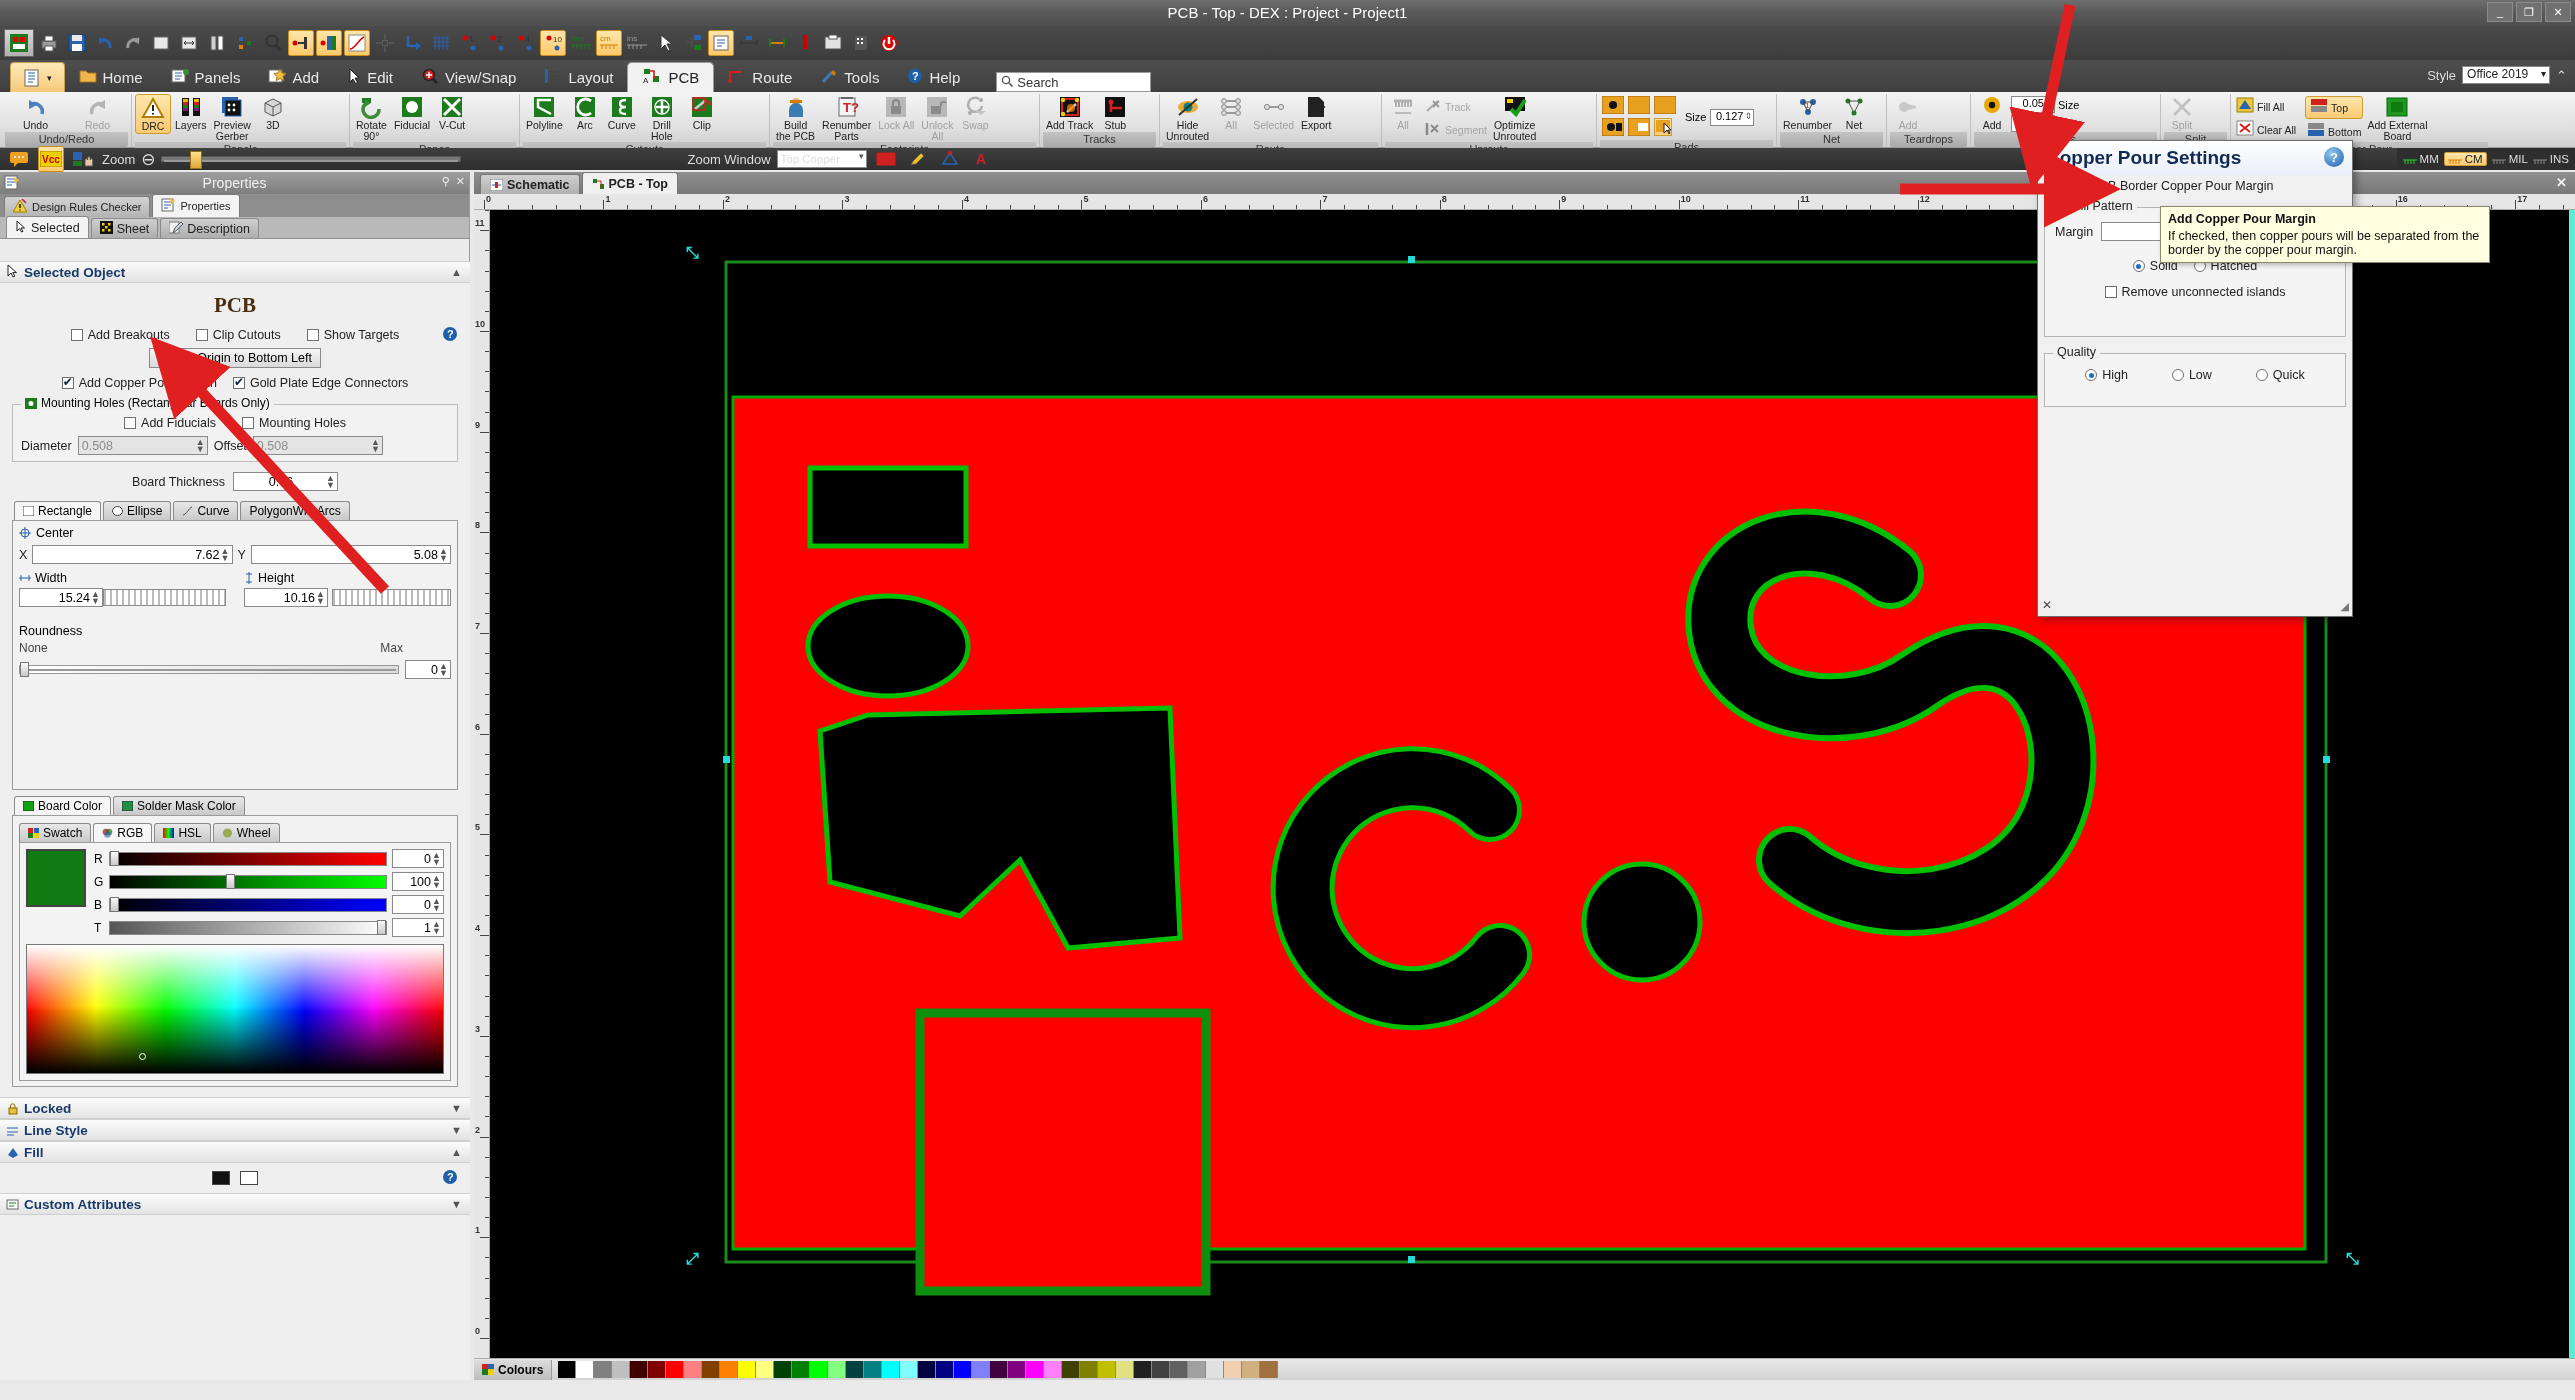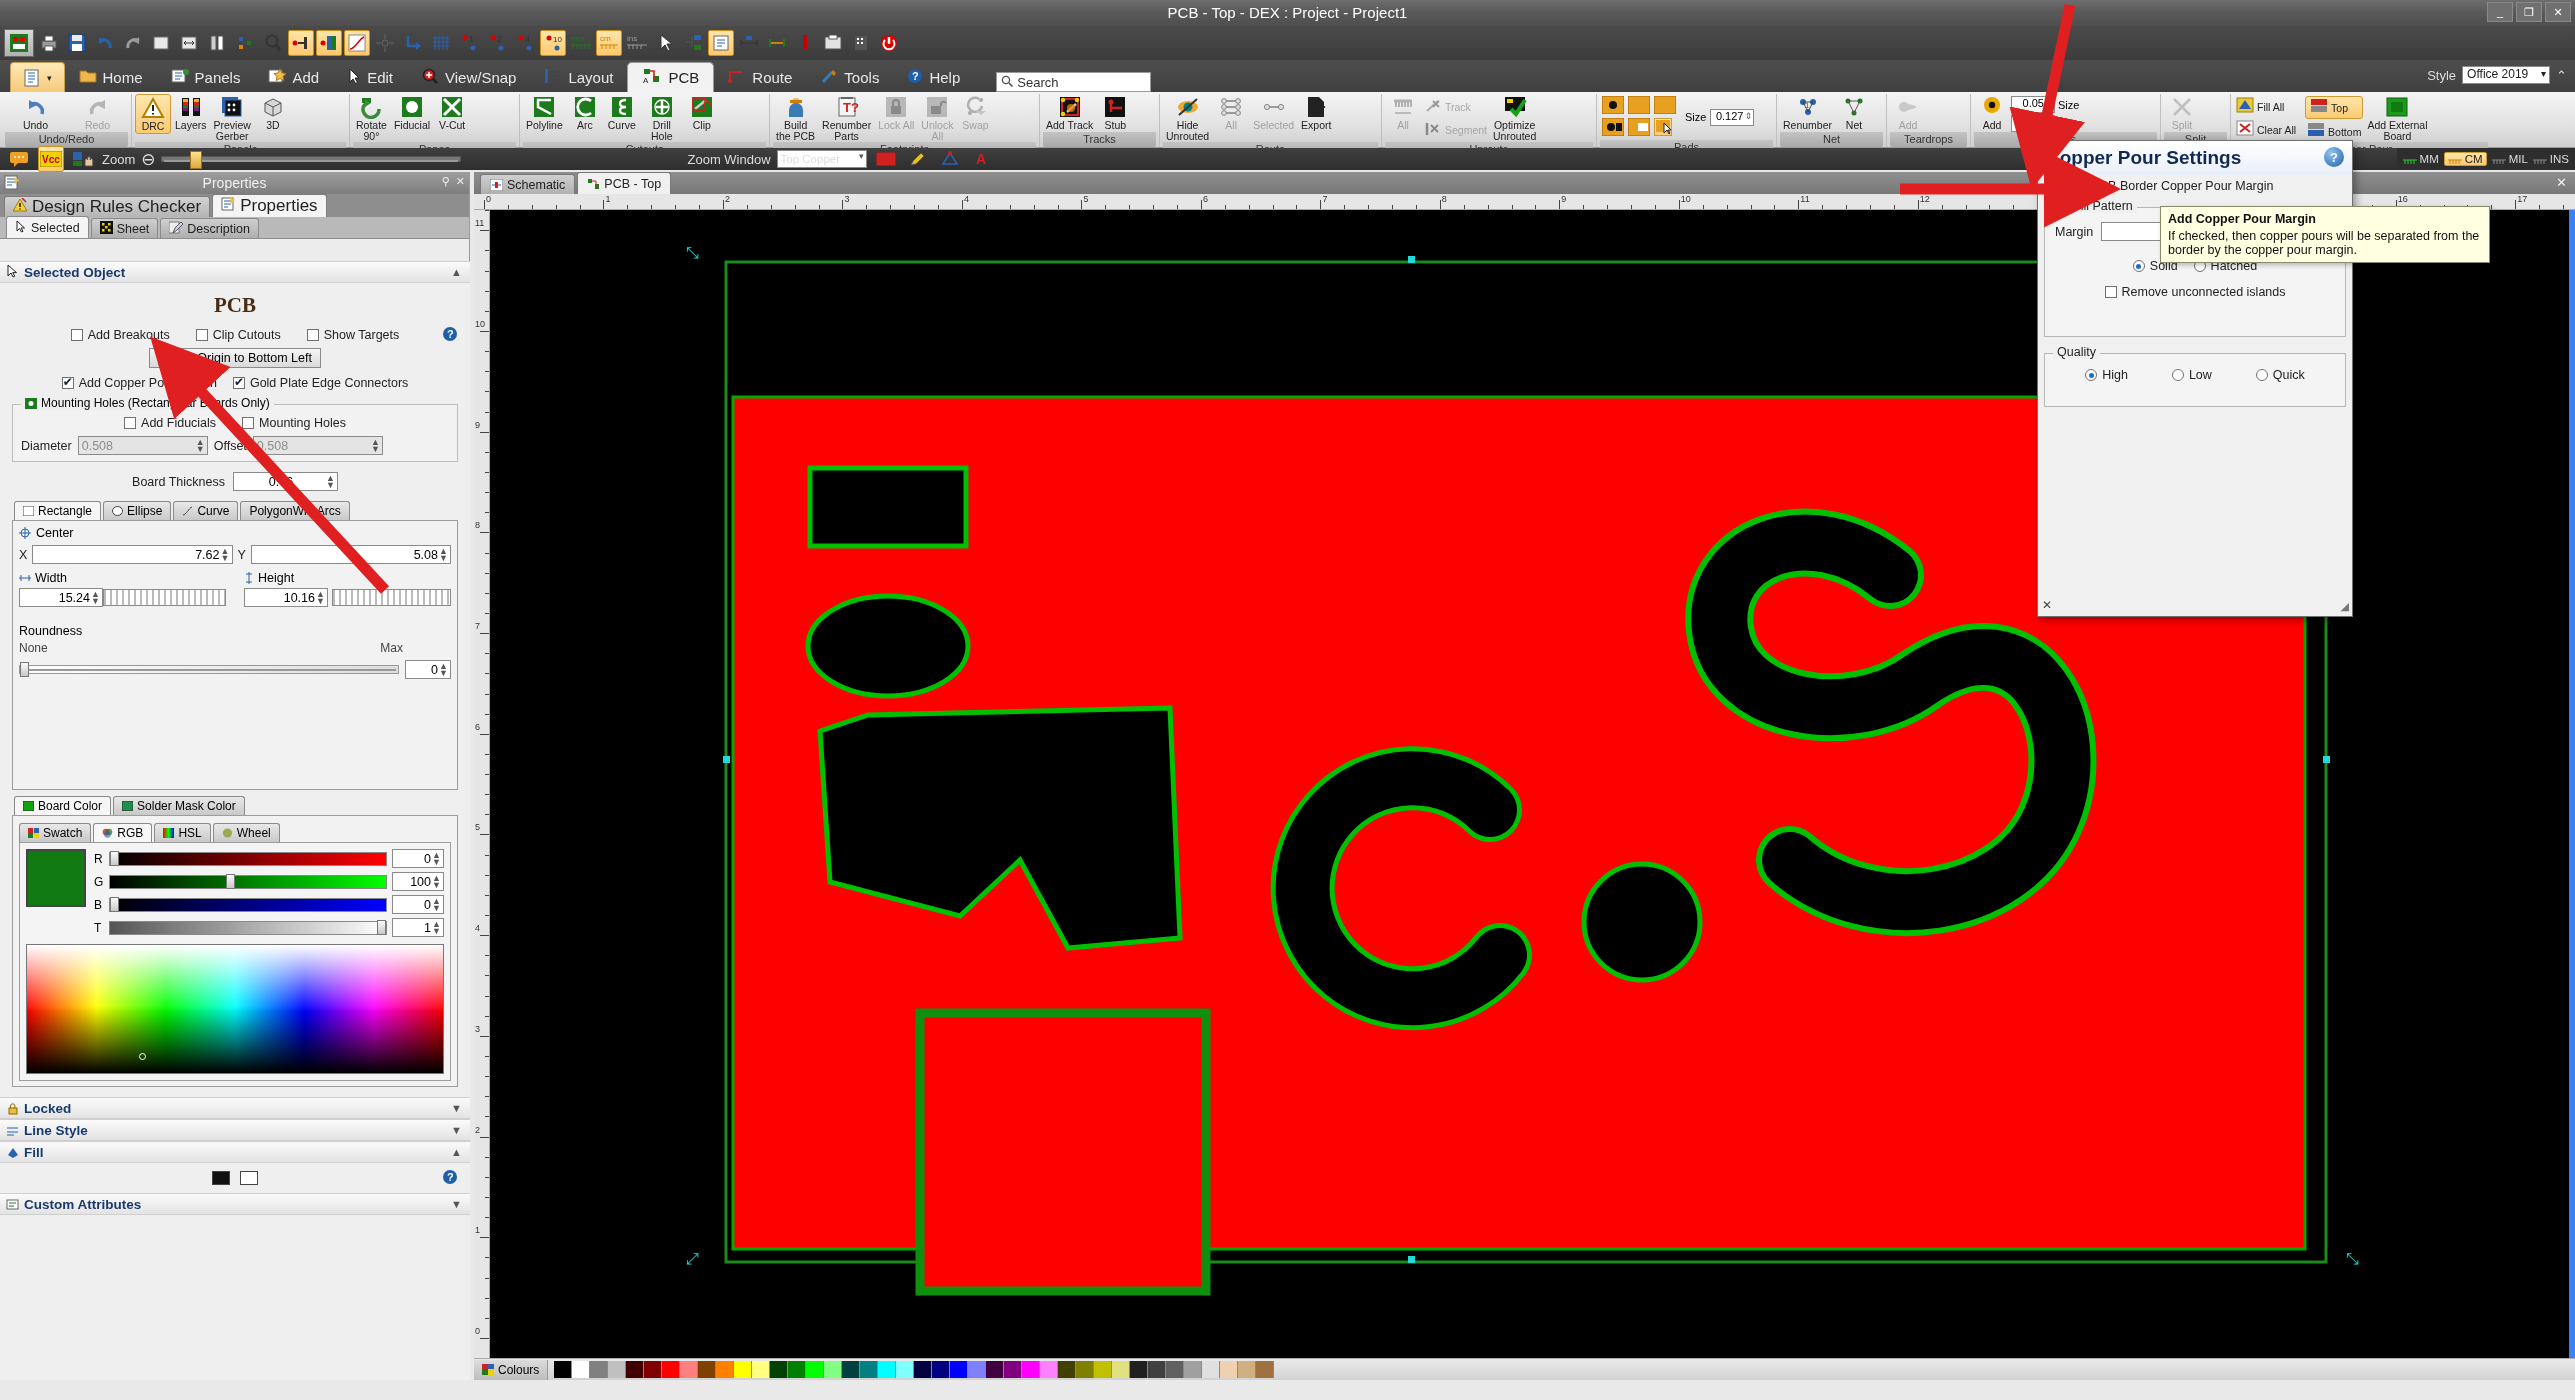--- a/index.html
+++ b/index.html
@@ -103,21 +103,21 @@
     position:absolute; left:0; top:172px; width:470px; height:1208px;
     background:#ececec; border-right:1px solid #9a9a9a;
   }
   .panelhdr { height:22px; background:linear-gradient(to bottom,#9e9e9e,#7d7d7d);
               display:flex; align-items:center; justify-content:center; position:relative;
               color:#f0f0f0; font-size:14px; }
   .panelhdr .pico { position:absolute; left:4px; top:3px; }
   .panelhdr .pbtns { position:absolute; right:4px; top:3px; color:#eee; font-size:11px; display:flex; gap:6px; }
 
   .tabrow2 { display:flex; align-items:flex-end; height:23px; background:#8e8e8e; padding-left:4px; }
-  .ptab { height:21px; display:flex; align-items:center; gap:4px; padding:0 8px; font-size:17px;
+  .ptab { height:21px; display:flex; align-items:center; gap:4px; padding:0 8px; font-size:11px;
           background:linear-gradient(to bottom,#d2d2d2,#b4b4b4); border:1px solid #7d7d7d;
           border-bottom:none; border-radius:3px 3px 0 0; color:#222; margin-right:2px; }
   .ptab.active { background:#f4f4f4; height:23px; }
   .tabrow3 { display:flex; align-items:flex-end; height:22px; background:#b9b9b9; padding-left:6px;
              border-bottom:1px solid #8f8f8f; }
   .ptab3 { height:20px; display:flex; align-items:center; gap:4px; padding:0 8px; font-size:12.5px;
            background:linear-gradient(to bottom,#cfcfcf,#aeaeae); border:1px solid #8a8a8a;
            border-bottom:none; border-radius:3px 3px 0 0; color:#222; margin-right:2px; }
   .ptab3.active { background:#f4f4f4; height:22px; }
 
@@ -166,21 +166,21 @@
   .colorfield { height:130px; border:1px solid #777;
      background:
        linear-gradient(to bottom, rgba(255,255,255,0) 0%, rgba(255,255,255,0) 48%, #000 100%),
        linear-gradient(to bottom, #fff 0%, rgba(255,255,255,0) 52%),
        linear-gradient(to right,#f00,#ff0,#0f0,#0ff,#00f,#f0f,#f00);
      position:relative; }
   .cfdot { position:absolute; width:7px; height:7px; border:1px solid #fff; border-radius:50%;
            background:transparent; }
 
   
-  .canvaswrap { position:absolute; left:474px; top:172px; width:2101px; height:1208px; background:#3b82f6; }
+  .canvaswrap { position:absolute; left:474px; top:172px; width:2101px; height:1208px; background:#5eead4;font-weight:bold; }
   .cvtabs { height:22px; background:linear-gradient(to bottom,#8f8f8f,#787878); display:flex;
             align-items:flex-end; padding-left:6px; position:relative; }
   .cvtab { height:20px; display:flex; align-items:center; gap:4px; padding:0 9px; font-size:12.5px;
            background:linear-gradient(to bottom,#d0d0d0,#b0b0b0); border:1px solid #777;
            border-bottom:none; border-radius:3px 3px 0 0; margin-right:2px; color:#222; }
   .cvtab.active { background:#f0f0f0; height:22px; }
   .cvclose { position:absolute; right:8px; top:3px; font-size:13px; color:#eee; }
   .ruler-h { position:absolute; left:0; top:22px; width:2101px; height:16px; background:#e6e6e6;
              border-bottom:1px solid #aaa; overflow:hidden; }
   .ruler-v { position:absolute; left:0; top:38px; width:16px; height:1148px; background:#e6e6e6;

